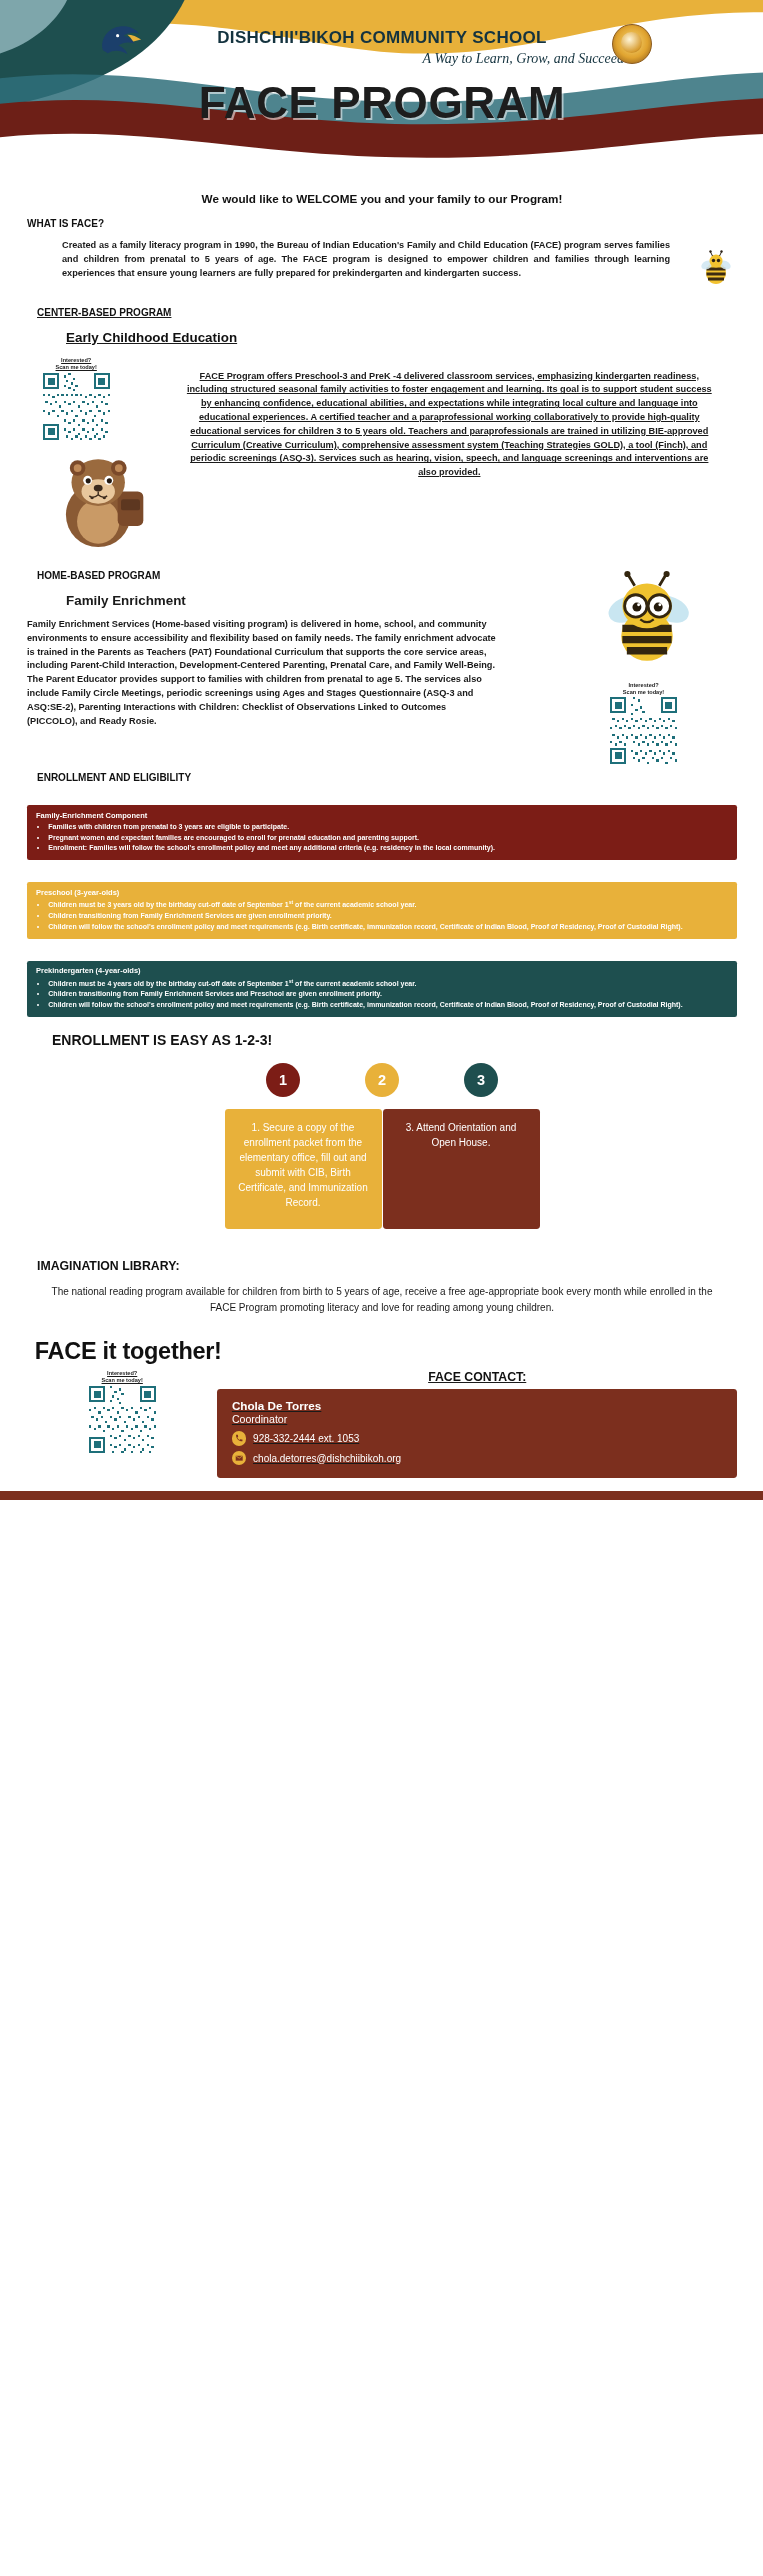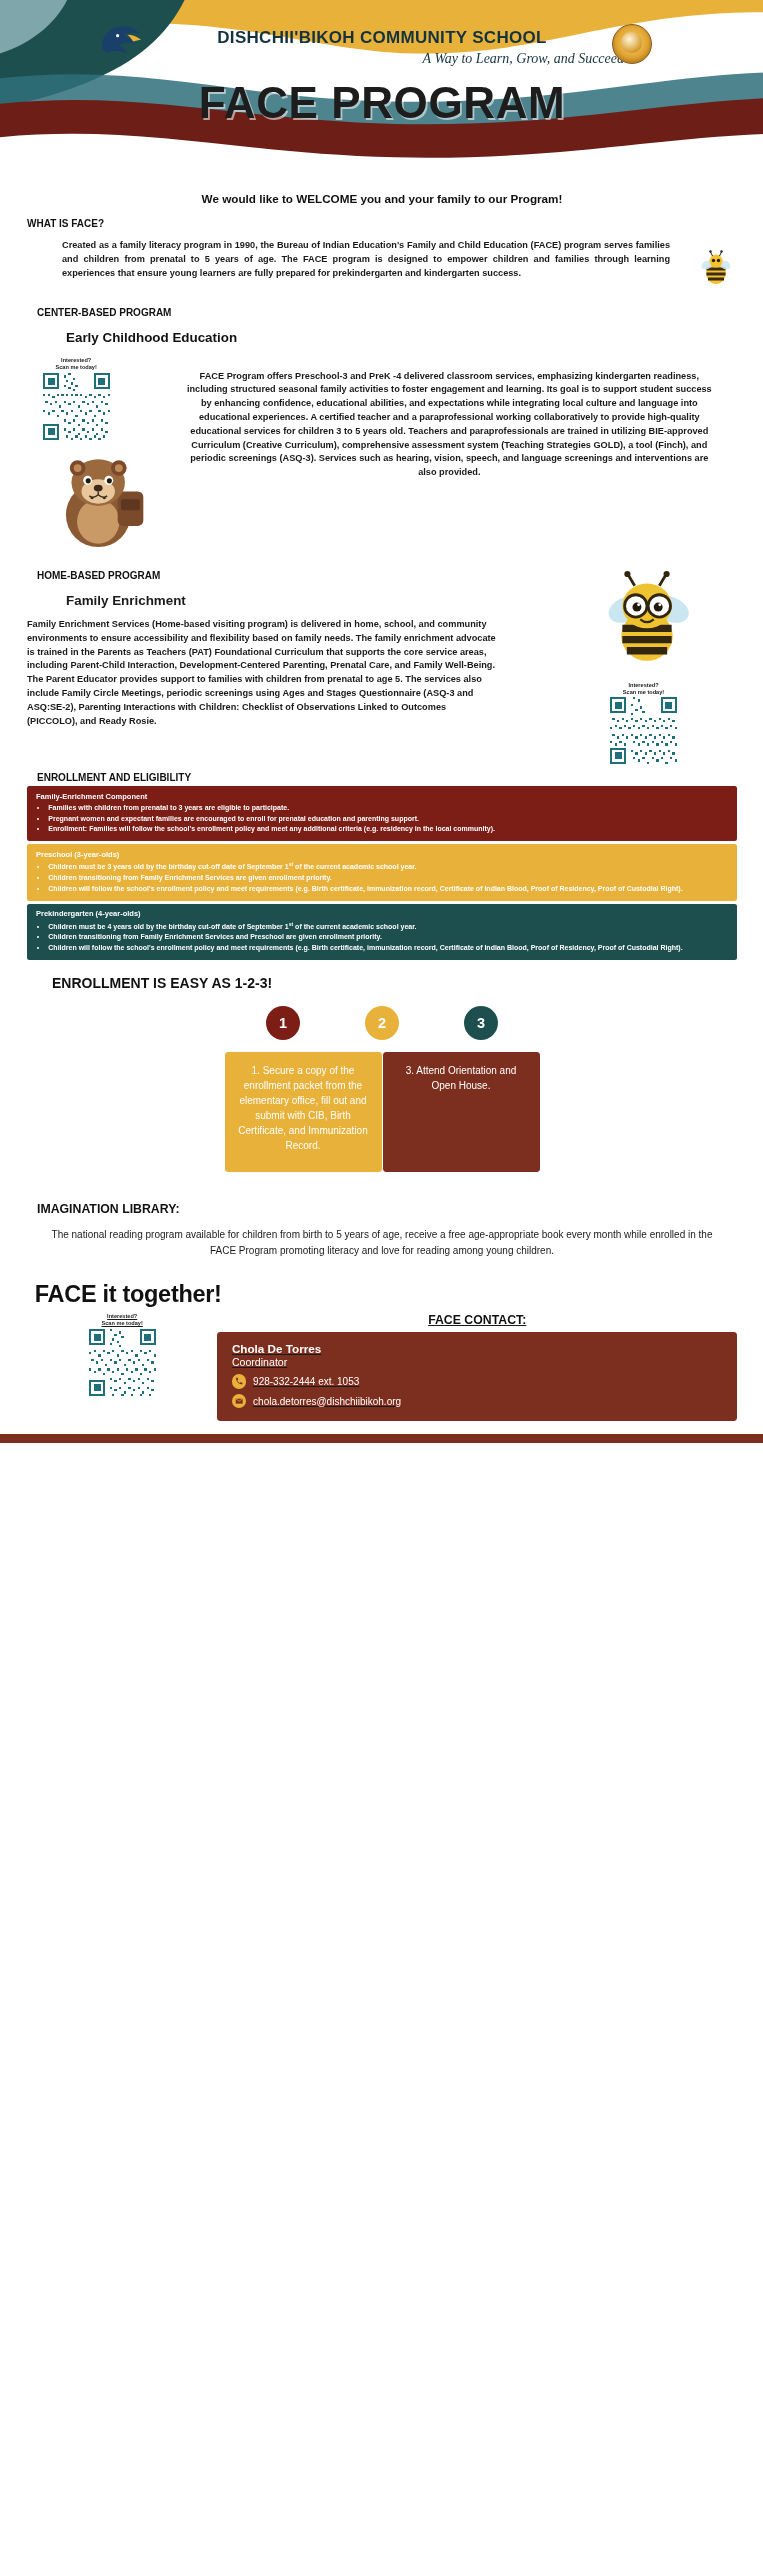--- a/index.html
+++ b/index.html
@@ -129,20 +129,21 @@
     right: 28px;
     top: 31px;
     width: 40px; height: 40px;
   }
 
   
   .centerbased {
     margin-top: 26px;
     padding: 0 27px;
     position: relative;
+    text-decoration: underline;
   }
   .centerbased h2 { margin-left: 10px; }
   .sub-head {
     font-size: 13.4px;
     font-weight: bold;
     color: #111;
     margin: 12.3px 0 0 39px;
   }
   .cb-row {
     display: flex;
@@ -212,21 +213,21 @@
     text-align: center;
   }
 
   
   .enroll {
     margin-top: 44px;
     padding: 0 27px;
   }
   .enroll h2 { margin-left: 10px; }
   .band {
-    margin-top: 3px;
+    margin-top: 22px;
     border-radius: 2.2px;
     color: #fff;
     padding: 5.6px 9px 6.7px 9px;
   }
   .band-title {
     font-size: 7.5px;
     font-weight: bold;
     margin-bottom: 2.2px;
   }
   .band ul {

